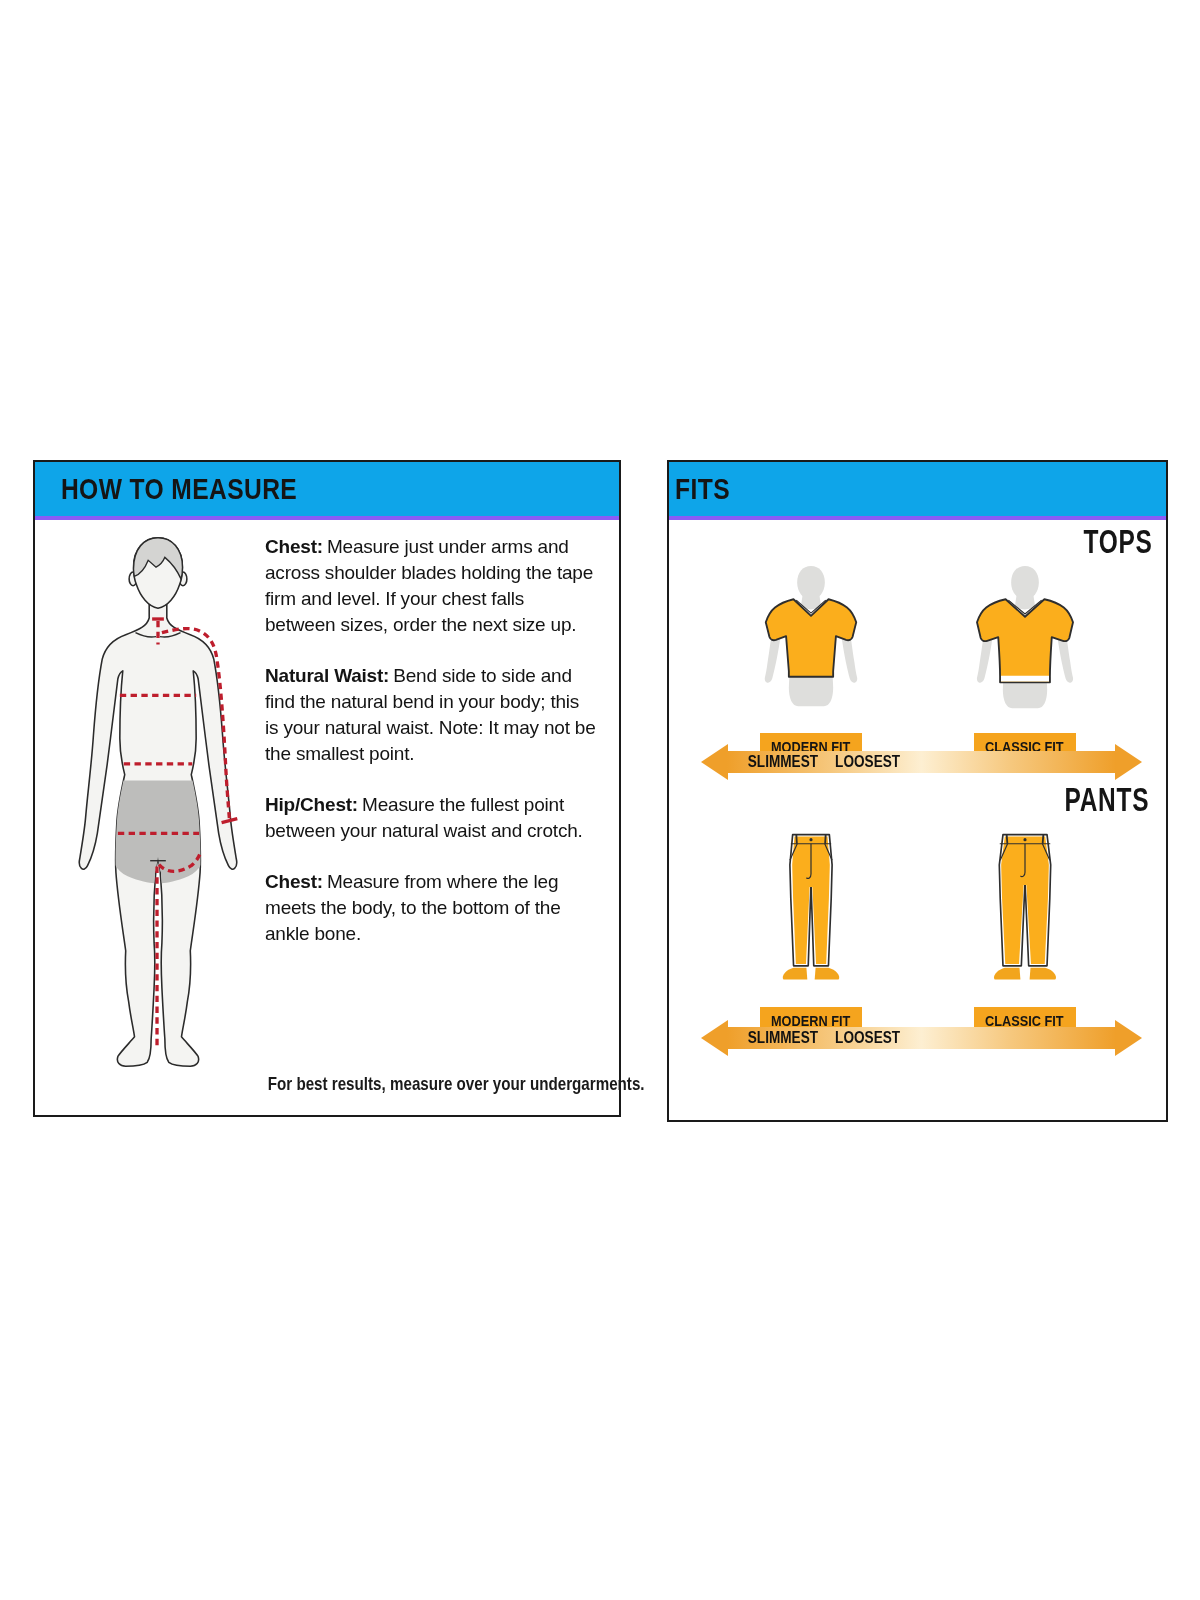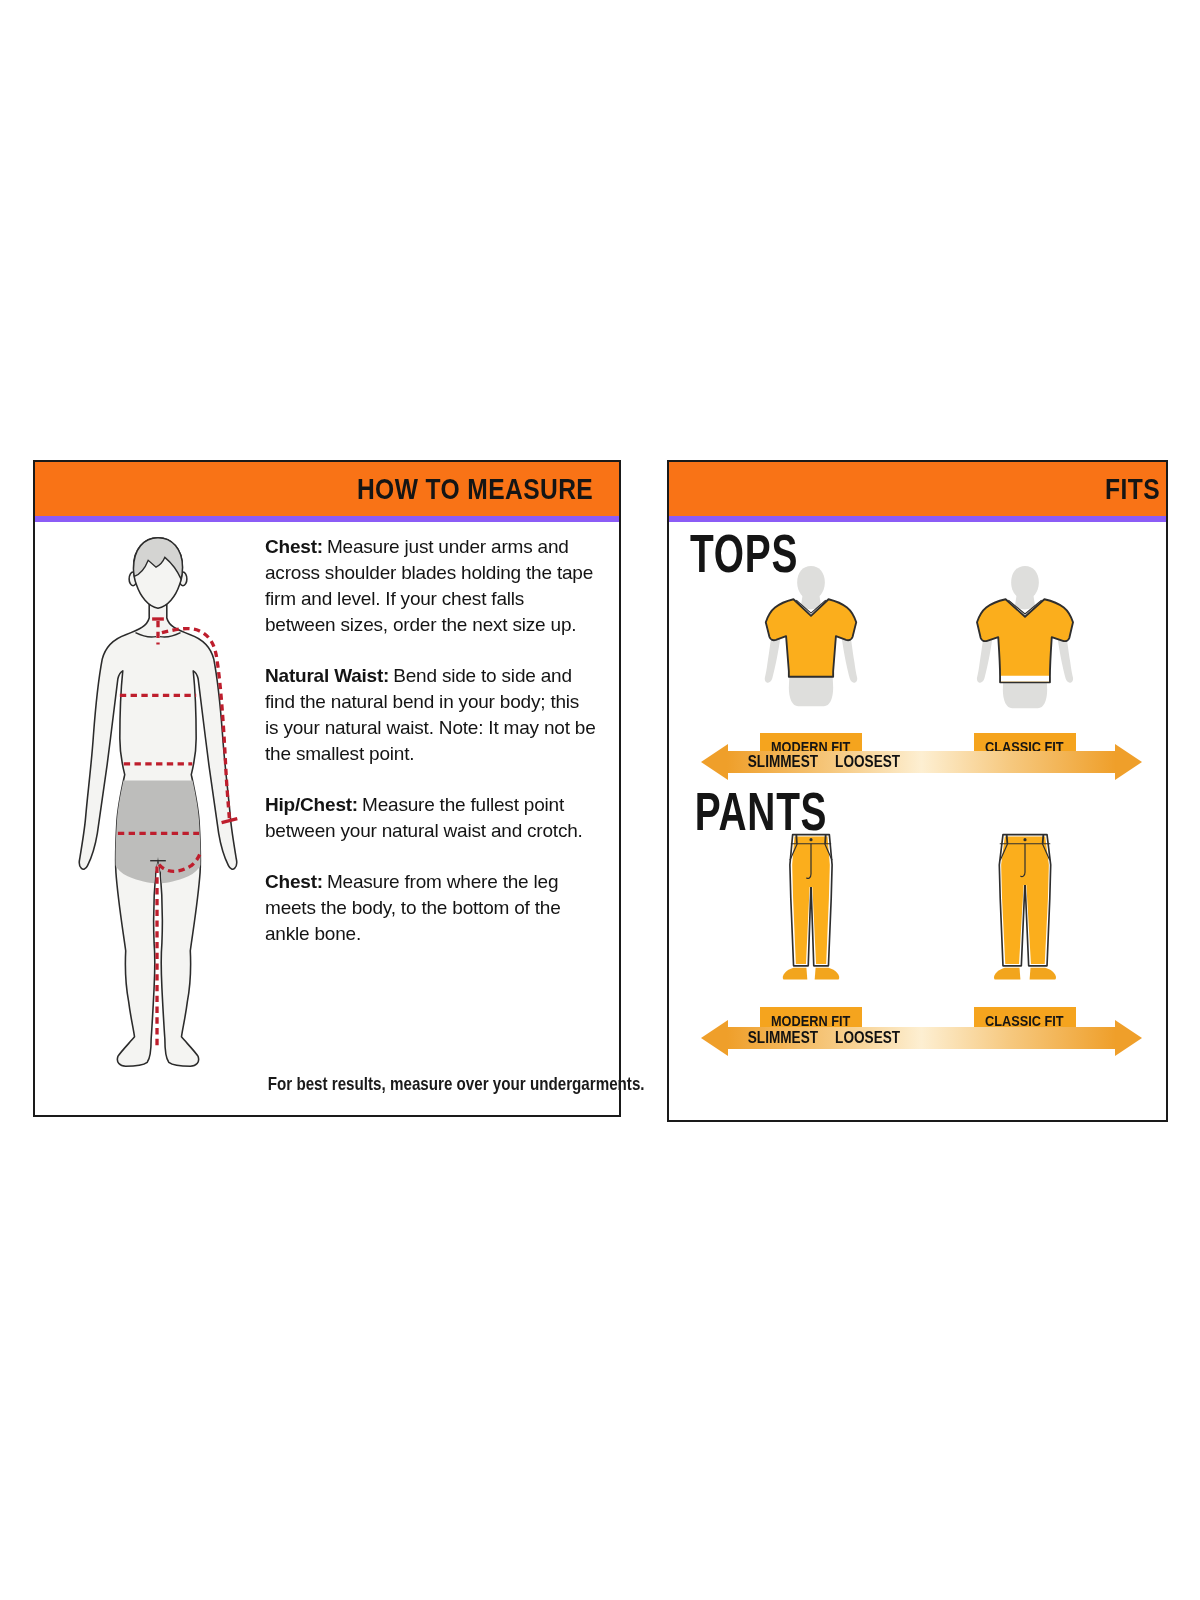--- a/index.html
+++ b/index.html
@@ -1,35 +1,35 @@
 <!DOCTYPE html>
 <html><head>
 <meta charset="utf-8">
 <style>
   html,body{margin:0;padding:0;background:#fff;}
   .canvas{position:relative;width:1200px;height:1600px;background:#ffffff;overflow:hidden;
           font-family:"Liberation Sans", sans-serif;color:#1a1a1a;}
   .panel{position:absolute;border:2px solid #1a1a1a;background:#fff;box-sizing:border-box;}
   #left-panel{left:33px;top:460px;width:588px;height:657px;}
   #right-panel{left:667px;top:460px;width:501px;height:662px;}
-  .panel-header{height:54px;background:#f97316;border-bottom:6px solid #8b5cf6;
-                display:flex;align-items:center;justify-content:flex-end;}
+  .panel-header{height:54px;background:#0ea5e9;border-bottom:4px solid #8b5cf6;
+                display:flex;align-items:center;justify-content:flex-start;}
   .panel-header .t{font-weight:700;font-size:30px;letter-spacing:.5px;color:#151515;
                    transform:scaleX(.82);white-space:nowrap;}
   
   .figure-wrap{position:absolute;left:28px;top:66px;width:190px;height:548px;}
   .copy{position:absolute;left:230px;top:72px;width:332px;font-size:19px;line-height:1.37;
         letter-spacing:-.2px;color:#141414;}
   .copy .sec{margin-bottom:25px;}
   .copy .sec b{margin-right:4px;}
   .footnote{position:absolute;left:150px;right:28px;bottom:20px;text-align:right;
             font-weight:700;font-size:18.5px;}
   .footnote span{display:inline-block;transform:scaleX(.82);transform-origin:100% 50%;white-space:nowrap;}
   
-  .big-heading{position:absolute;left:0;right:0;text-align:left;font-weight:700;font-size:54px;
+  .big-heading{position:absolute;left:0;right:0;text-align:right;font-weight:700;font-size:34px;
                letter-spacing:1px;color:#151515;}
   .big-heading span{display:inline-block;transform:scaleX(.72);white-space:nowrap;}
   #tops-heading{top:60px;}
   #pants-heading{top:318px;}
   .fit-row{position:absolute;left:0;right:0;display:flex;justify-content:center;gap:44px;}
   #tops-row{top:102px;}
   #pants-row{top:368px;}
   .fit-col{width:170px;display:flex;flex-direction:column;align-items:center;gap:16px;}
   .fit-label{margin-top:5px;width:102px;height:27px;background:#F5A41E;
              display:flex;align-items:center;justify-content:center;}

